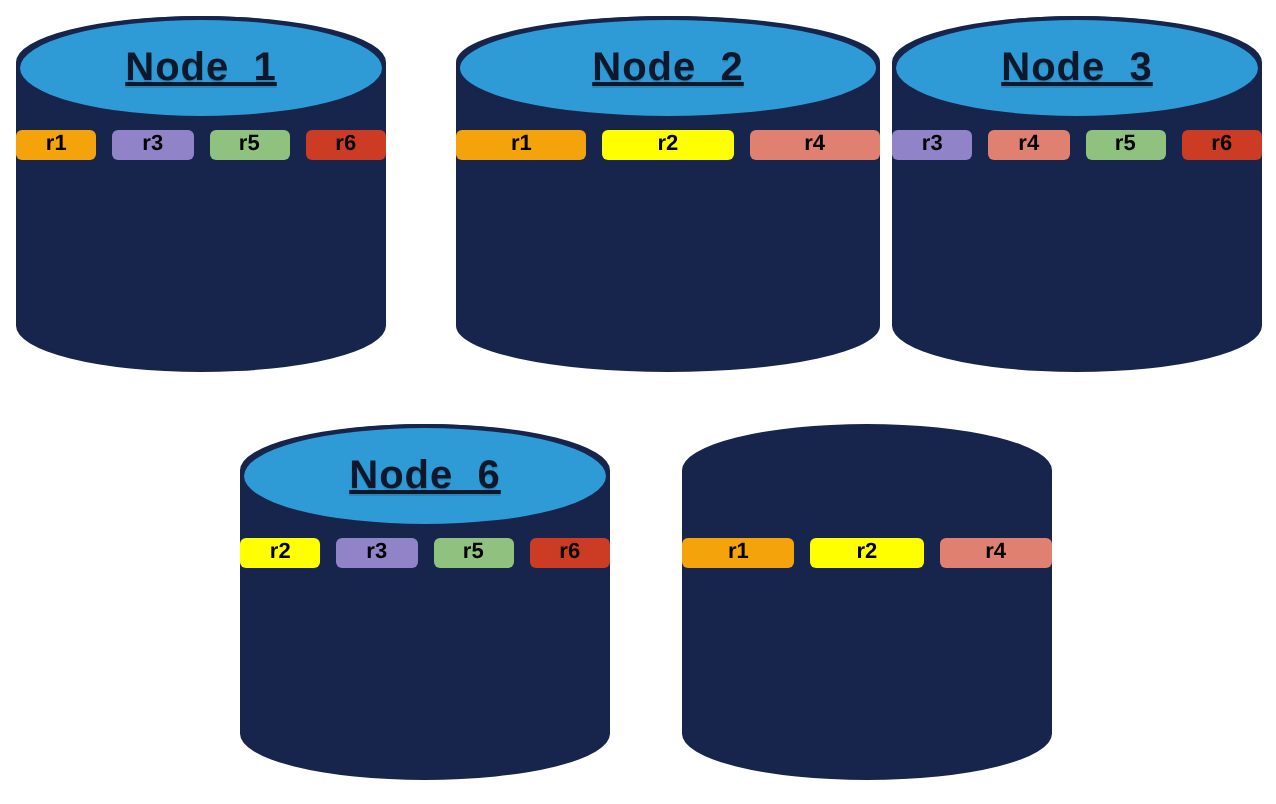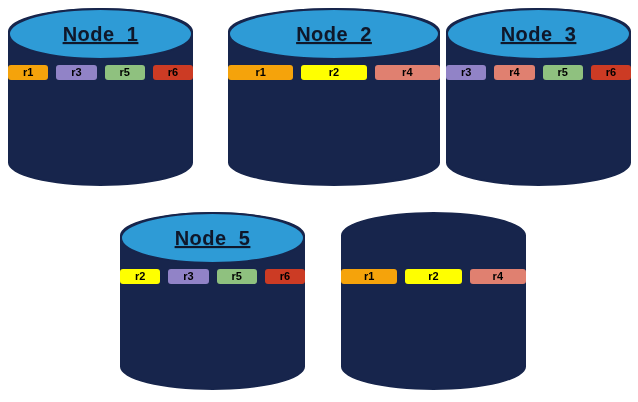--- a/index.html
+++ b/index.html
@@ -147,21 +147,21 @@
           <span class="replica-label">r5</span>
         </div>
         <div class="replica" style="background: rgb(204, 59, 36);">
           <span class="replica-label">r6</span>
         </div>
       </div>
     </div>
     <div class="node" style="left: 120px; top: 212px; width: 185px; height: 178px;">
       <div class="cyl-body"></div>
       <div class="cyl-top">
-        <span class="node-label">Node  5</span>
+        <span class="node-label">Node  6</span>
       </div>
       <div class="replicas" style="top: 57px;">
         <div class="replica" style="background: rgb(255, 255, 0);">
           <span class="replica-label">r2</span>
         </div>
         <div class="replica" style="background: rgb(145, 131, 199);">
           <span class="replica-label">r3</span>
         </div>
         <div class="replica" style="background: rgb(143, 193, 127);">
           <span class="replica-label">r5</span>

